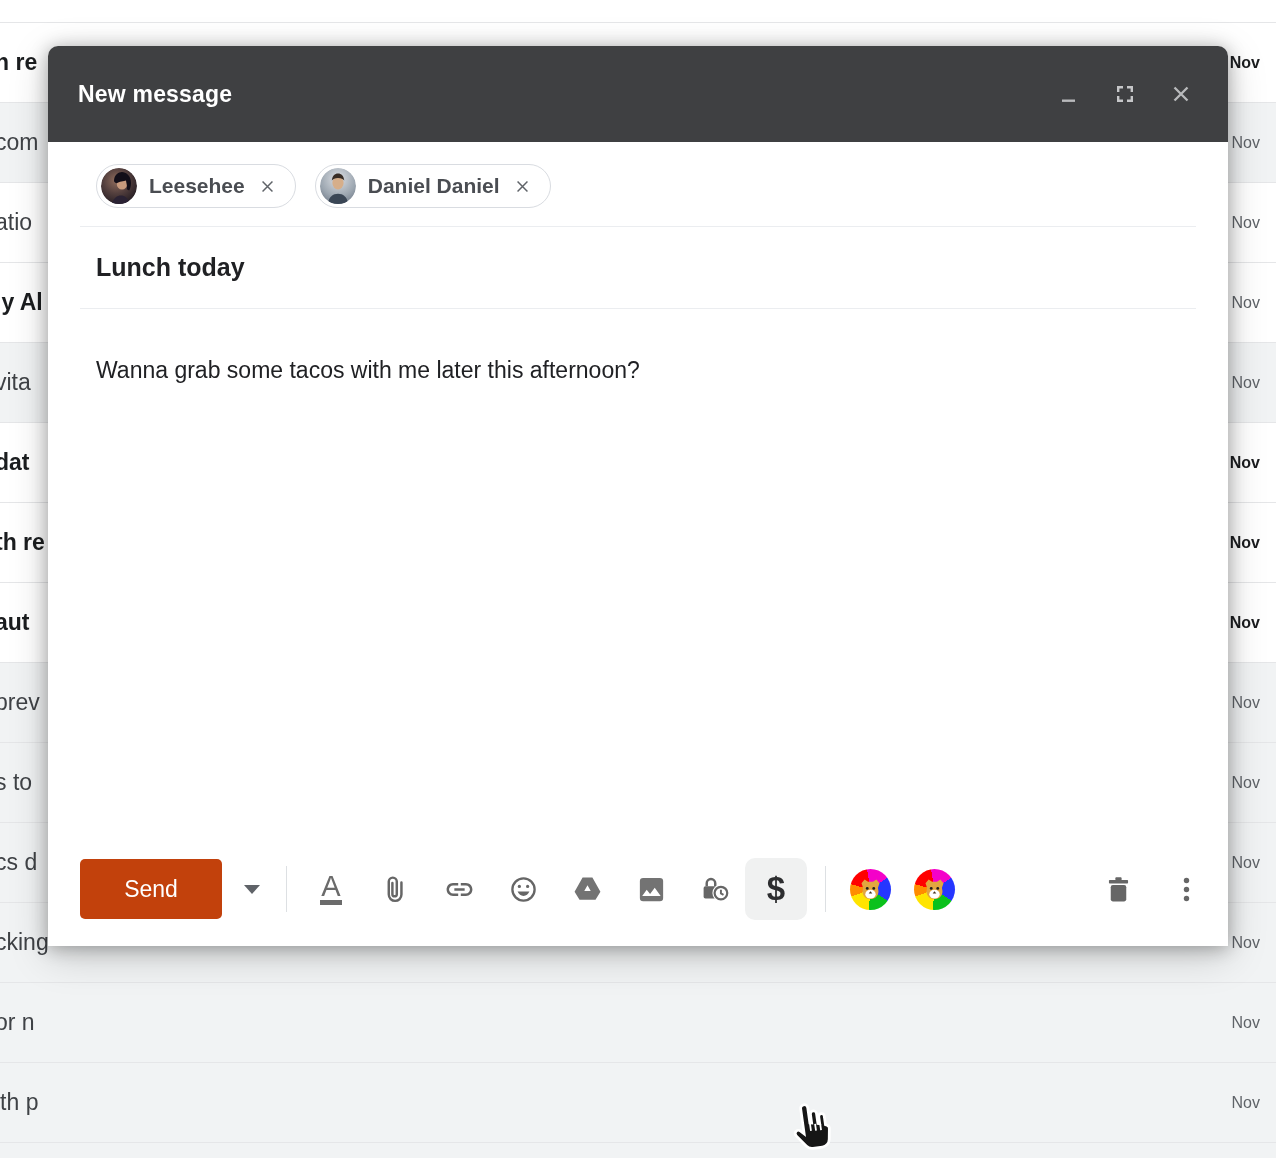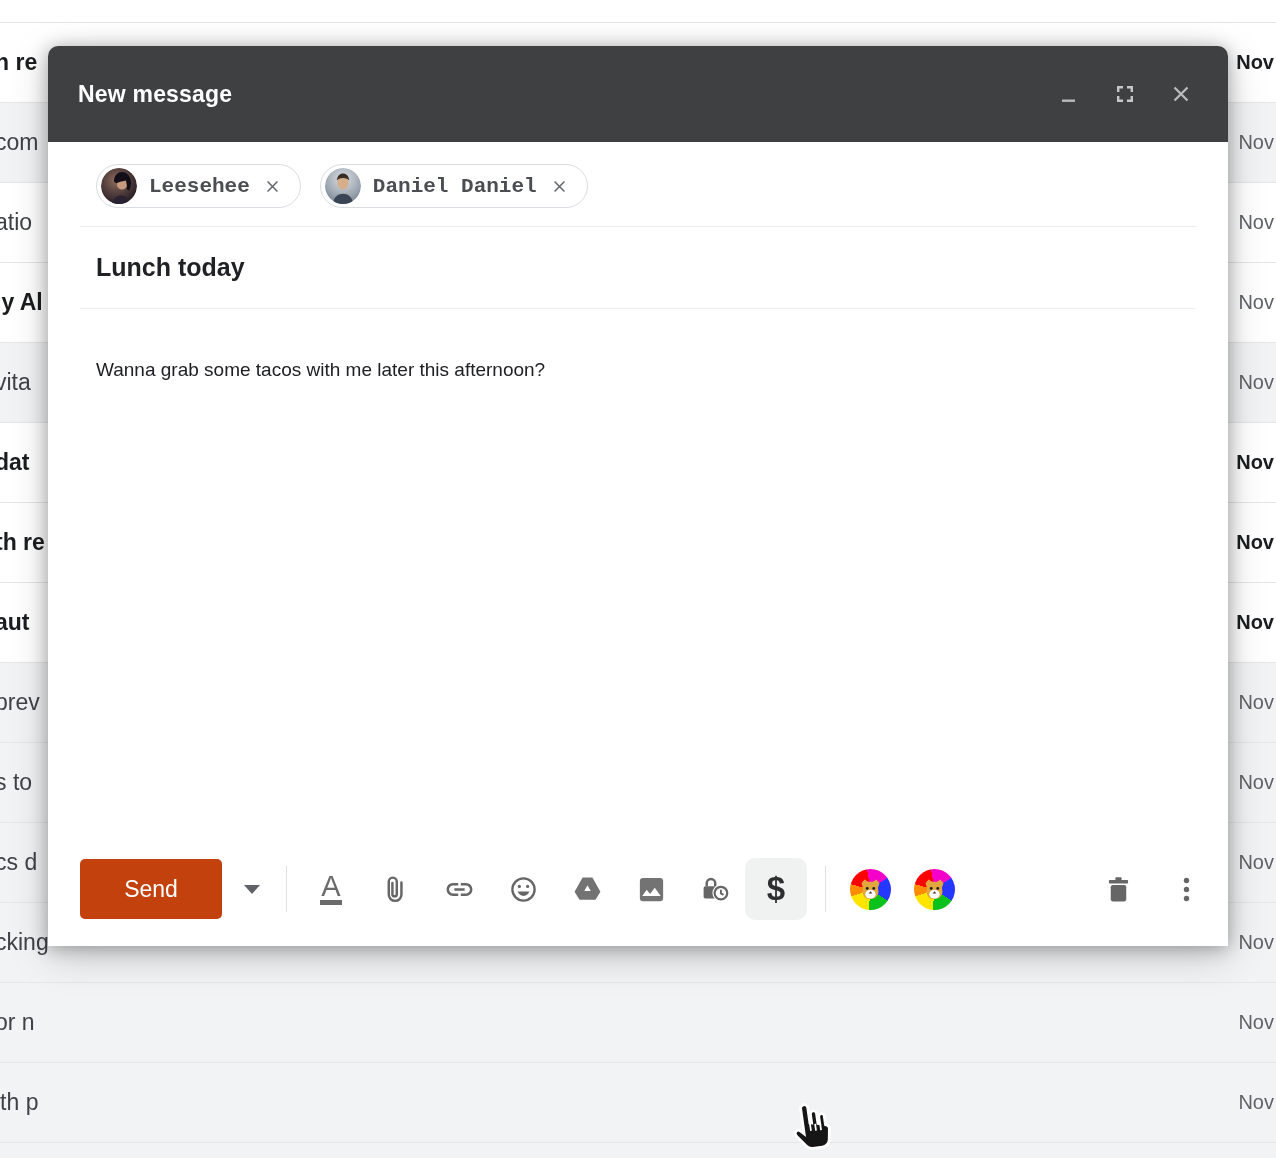--- a/index.html
+++ b/index.html
@@ -13,55 +13,55 @@
   .bg-list { position:absolute; inset:0; }
   .bg-row {
     position:absolute; left:0; width:1276px; height:80px;
     border-top:1px solid #e5e6e8;
     display:flex; align-items:center; justify-content:space-between;
     background:#fff;
   }
   .bg-row.gray { background:#f1f3f4; }
   .frag { font-size:23px; color:#3f4246; margin-left:-5px; white-space:pre; }
   .frag.b { font-weight:bold; color:#1b1d1f; }
-  .bdate { font-size:20px; color:#5f6368; margin-right:2px; }
+  .bdate { font-size:16px; color:#5f6368; margin-right:16px; }
   .bdate.b { font-weight:bold; color:#1b1d1f; }
 
   
   .dialog {
     position:absolute; left:48px; top:46px; width:1180px; height:900px;
     background:#fff; border-radius:10px 10px 0 0;
     box-shadow:0 2px 18px rgba(0,0,0,.30), 0 10px 40px rgba(0,0,0,.18);
   }
   .dlg-header {
     height:96px; background:#3f4042; border-radius:10px 10px 0 0;
     display:flex; align-items:center; padding:0 30px;
   }
   .dlg-title { color:#fff; font-size:23px; font-weight:bold; letter-spacing:.2px; }
   .hdr-icons { margin-left:auto; display:flex; align-items:center; gap:22px; }
   .hdr-btn { width:34px; height:34px; display:flex; align-items:center; justify-content:center; cursor:pointer; }
   .hdr-btn svg { width:24px; height:24px; }
 
-  .recipients { padding:22px 32px 18px 48px; display:flex; gap:19px;font-family:Liberation Mono, monospace; }
+  .recipients { padding:22px 32px 18px 48px; display:flex; gap:19px; }
   .chip {
     display:inline-flex; align-items:center; height:44px;
     border:1.5px solid #d9dce1; border-radius:23px; background:#fff;
     padding:0 16px 0 4px; gap:12px;
   }
   .avatar { width:36px; height:36px; border-radius:50%; overflow:hidden; flex:0 0 auto; }
   .chip-name { font-size:21px; font-weight:bold; color:#4a4d52; }
   .chip-x { width:22px; height:22px; display:flex; align-items:center; justify-content:center; cursor:pointer; }
   .chip-x svg { width:17px; height:17px; }
 
   .hline { border-bottom:1px solid #ebedf0; margin:0 32px; }
 
   .subject-row { padding:26px 32px 26px 48px; }
   .subject { font-size:25px; font-weight:bold; color:#202124; }
   .body-area { padding:46px 60px 0 48px; }
-  .body-text { font-size:19px; color:#202124; line-height:30px; }
+  .body-text { font-size:23px; color:#202124; line-height:30px; }
 
   
   .toolbar {
     position:absolute; left:32px; right:20px; bottom:26px; height:62px;
     display:flex; align-items:center;
   }
   .send-btn {
     width:142px; height:60px; background:#c2410c; border:none; border-radius:5px;
     color:#fff; font-size:23px; font-family:inherit; cursor:pointer;
   }

